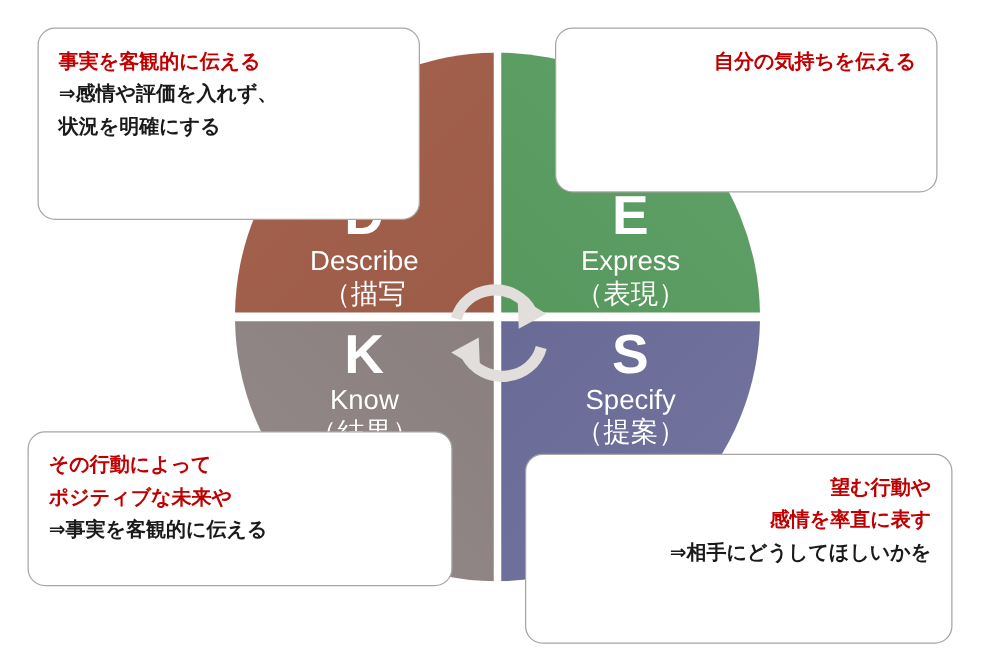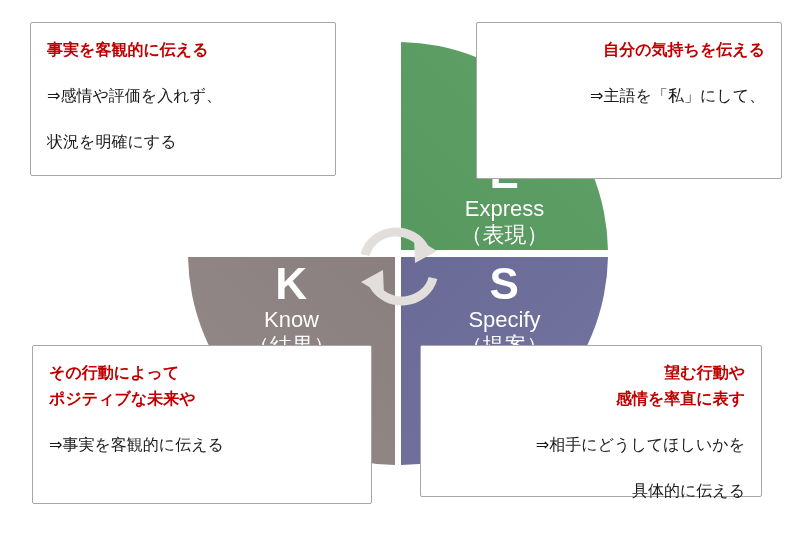--- a/index.html
+++ b/index.html
@@ -93,55 +93,62 @@
     top: 215px;
     width: 88px;
     height: 105px;
     pointer-events: none;
   }
 
   
   .callout {
     position: absolute;
     border: 1px solid #a6a6a6;
-    border-radius: 2px;
+    border-radius: 14px;
     background: #ffffff;
     box-sizing: border-box;
     padding: 14px 16px 12px 16px;
   }
   .callout .hd {
     color: #c00000;
     font-weight: bold;
     font-size: 16px;
     line-height: 1.62;
     white-space: nowrap;
   }
   .callout .bd {
     color: #1a1a1a;
-    font-weight: 400;
+    font-weight: 700;
     font-size: 16px;
     line-height: 1.62;
     white-space: nowrap;
-    margin-top: 20px;
   }
   .align-left  { text-align: left; }
   .align-right { text-align: right; }
 
   #callout-describe { left: 30px;  top: 22px;  width: 306px; height: 154px; }
-  #callout-express  { left: 476px; top: 22px;  width: 306px; height: 157px; }
-  #callout-know     { left: 32px;  top: 345px; width: 340px; height: 159px; }
-  #callout-specify  { left: 420px; top: 345px; width: 342px; height: 152px; }
+  #callout-express  { left: 444px; top: 22px;  width: 306px; height: 132px; }
+  #callout-know     { left: 22px;  top: 345px; width: 340px; height: 124px; }
+  #callout-specify  { left: 420px; top: 363px; width: 342px; height: 152px; }
 </style>
 </head>
 <body>
 
 <div id="stage">
 
   <div id="circle-wrap">
 
+    <div class="quad" id="quad-d">
+      <div class="quad-inner"></div>
+      <div class="quad-label">
+        <div class="quad-letter">D</div>
+        <div class="quad-eng">Describe</div>
+        <div class="quad-jp">（描写</div>
+      </div>
+    </div>
 
     <div class="quad" id="quad-e">
       <div class="quad-inner"></div>
       <div class="quad-label">
         <div class="quad-letter">E</div>
         <div class="quad-eng">Express</div>
         <div class="quad-jp">（表現）</div>
       </div>
     </div>
 
@@ -179,29 +186,27 @@
   </svg>
 
   <div class="callout align-left" id="callout-describe">
     <div class="hd">事実を客観的に伝える</div>
     <div class="bd">⇒感情や評価を入れず、</div>
     <div class="bd">状況を明確にする</div>
   </div>
 
   <div class="callout align-right" id="callout-express">
     <div class="hd">自分の気持ちを伝える</div>
-    <div class="bd">⇒主語を「私」にして、</div>
   </div>
 
   <div class="callout align-left" id="callout-know">
     <div class="hd">その行動によって</div>
     <div class="hd">ポジティブな未来や</div>
     <div class="bd">⇒事実を客観的に伝える</div>
   </div>
 
   <div class="callout align-right" id="callout-specify">
     <div class="hd">望む行動や</div>
     <div class="hd">感情を率直に表す</div>
     <div class="bd">⇒相手にどうしてほしいかを</div>
-    <div class="bd">具体的に伝える</div>
   </div>
 
 </div>
 
 </body></html>

